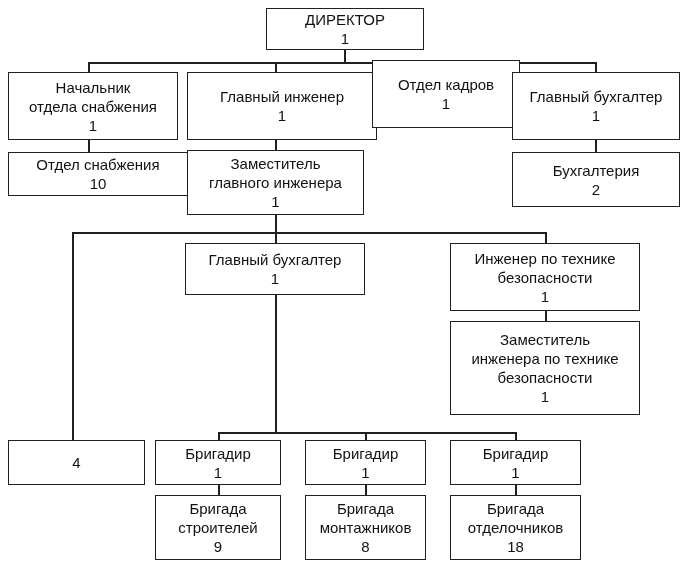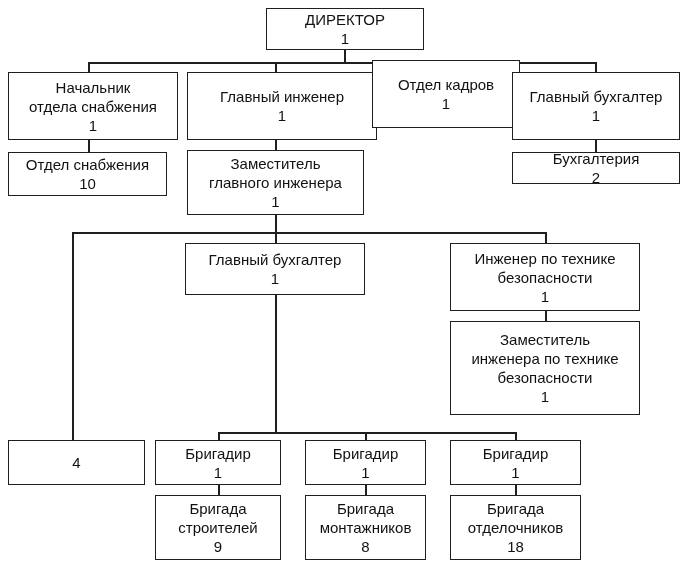--- a/index.html
+++ b/index.html
@@ -101,32 +101,32 @@
   <div class="node" style="left:372px;top:60px;width:148px;height:68px">
     <div class="label">Отдел кадров</div>
     <div class="count">1</div>
   </div>
 
   <div class="node" style="left:512px;top:72px;width:168px;height:68px">
     <div class="label">Главный бухгалтер</div>
     <div class="count">1</div>
   </div>
 
-  <div class="node" style="left:8px;top:152px;width:159px;height:44px">
+  <div class="node" style="left:8px;top:152px;width:180px;height:44px">
     <div class="label">Отдел снабжения</div>
     <div class="count">10</div>
   </div>
 
   <div class="node" style="left:187px;top:150px;width:177px;height:65px">
     <div class="label">Заместитель
 главного инженера</div>
     <div class="count">1</div>
   </div>
 
-  <div class="node" style="left:512px;top:152px;width:168px;height:32px">
+  <div class="node" style="left:512px;top:152px;width:168px;height:55px">
     <div class="label">Бухгалтерия</div>
     <div class="count">2</div>
   </div>
 
   <div class="node" style="left:185px;top:243px;width:180px;height:52px">
     <div class="label">Главный бухгалтер</div>
     <div class="count">1</div>
   </div>
 
   <div class="node" style="left:450px;top:243px;width:190px;height:68px">

